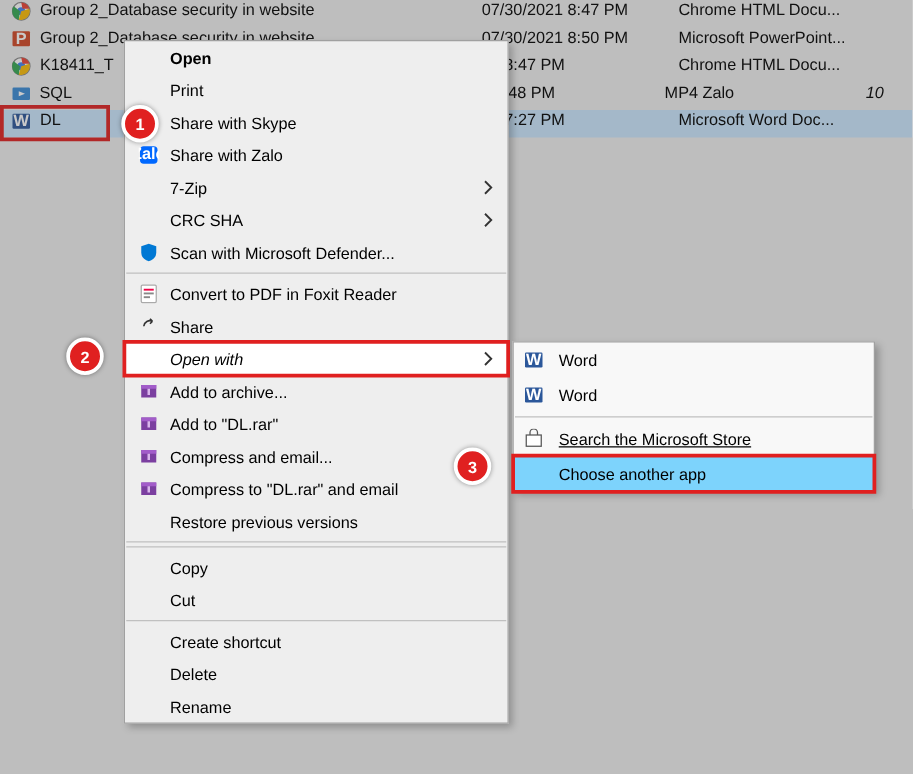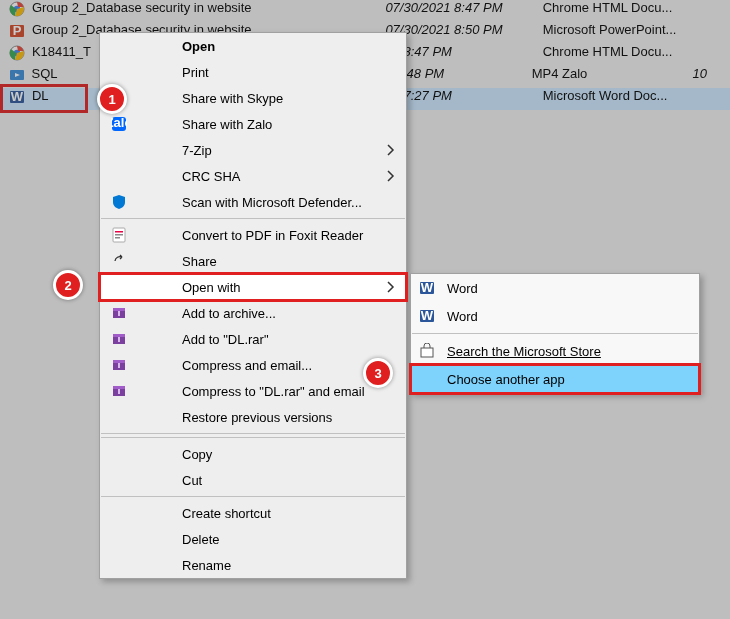--- a/index.html
+++ b/index.html
@@ -4,28 +4,28 @@
 <style>
   * { box-sizing: border-box; margin: 0; padding: 0; font-family: "Segoe UI", sans-serif; font-size: 13px; }
   body { width: 730px; height: 619px; background: #f0f0f0; overflow: hidden; position: relative; }
   .dim-overlay { position: absolute; inset: 0; background: rgba(60,60,60,0.28); pointer-events: none; z-index: 50; }
 
   .file-list { position: absolute; top: 0; left: 0; right: 0; }
   .file-row { display: flex; height: 22px; padding-left: 8px; }
   .file-row.selected-row { background: #cce8ff; }
   .file-icon { width: 18px; height: 18px; margin-right: 6px; display: flex; align-items: center; justify-content: center; }
   .file-name { width: 355px; white-space: nowrap; overflow: hidden; text-overflow: ellipsis; }
-  .file-date { width: 158px; white-space: nowrap; font-style: italic; }
+  .file-date { width: 158px; white-space: nowrap; }
   .file-type { width: 165px; white-space: nowrap; overflow: hidden; text-overflow: ellipsis; }
   .file-size { flex: 1; text-align: right; padding-right: 23px; font-style: italic; }
 
   .ctx-menu { position: absolute; background: #eeeeee; border: 1px solid #a0a0a0; box-shadow: 3px 3px 6px rgba(0,0,0,0.25); z-index: 60; }
-  .ctx-menu .item { display: flex; align-items: center; height: 26px; padding: 0 30px 0 8px; position: relative; gap: 46px; }
+  .ctx-menu .item { display: flex; align-items: center; height: 26px; padding: 0 30px 0 8px; position: relative; }
   .ctx-menu .item.bold { font-weight: 600; }
-  .ctx-menu .item.hi { background: #fff; outline: 3px solid #e02020; outline-offset: -1px; }
+  .ctx-menu .item.hi { background: #fff; outline: 3px solid #e02020; outline-offset: -1px; font-style: italic; }
   .ctx-menu .sep { height: 1px; background: #c0c0c0; margin: 3px 1px; }
   .ctx-menu .ico { width: 22px; height: 20px; margin-right: 6px; display: flex; align-items: center; justify-content: center; }
   .ctx-menu .arrow { position: absolute; right: 10px; top: 6px; }
 
   .sub-menu { position: absolute; background: #f8f8f8; border: 1px solid #a0a0a0; box-shadow: 3px 3px 6px rgba(0,0,0,0.25); z-index: 70; }
   .sub-menu .item { display: flex; align-items: center; height: 28px; padding: 0 18px 0 8px; }
   .sub-menu .item.hi { background: #7dd3fc; outline: 3px solid #e02020; outline-offset: -1px; }
   .sub-menu .sep { height: 1px; background: #c0c0c0; margin: 3px 1px; }
 
   .badge { position: absolute; width: 30px; height: 30px; background: #e02020; border: 3px solid #fff; border-radius: 50%; color: #fff; font-weight: 700; font-size: 16px; display: flex; align-items: center; justify-content: center; z-index: 100; box-shadow: 0 0 4px rgba(0,0,0,0.4); }

